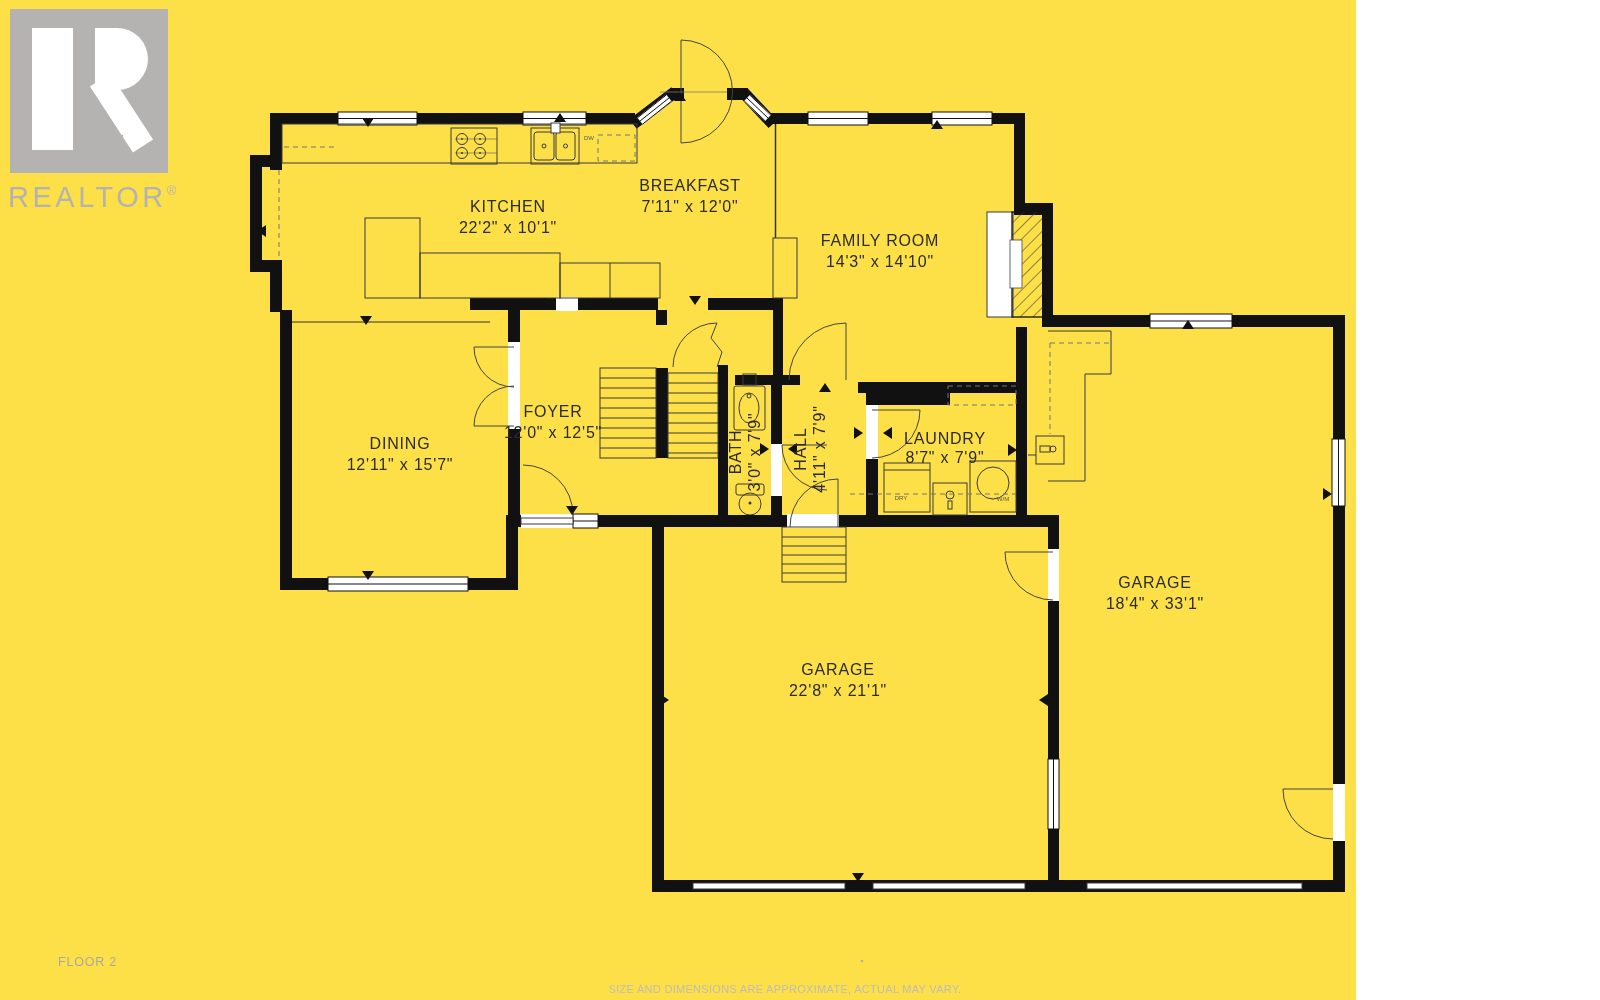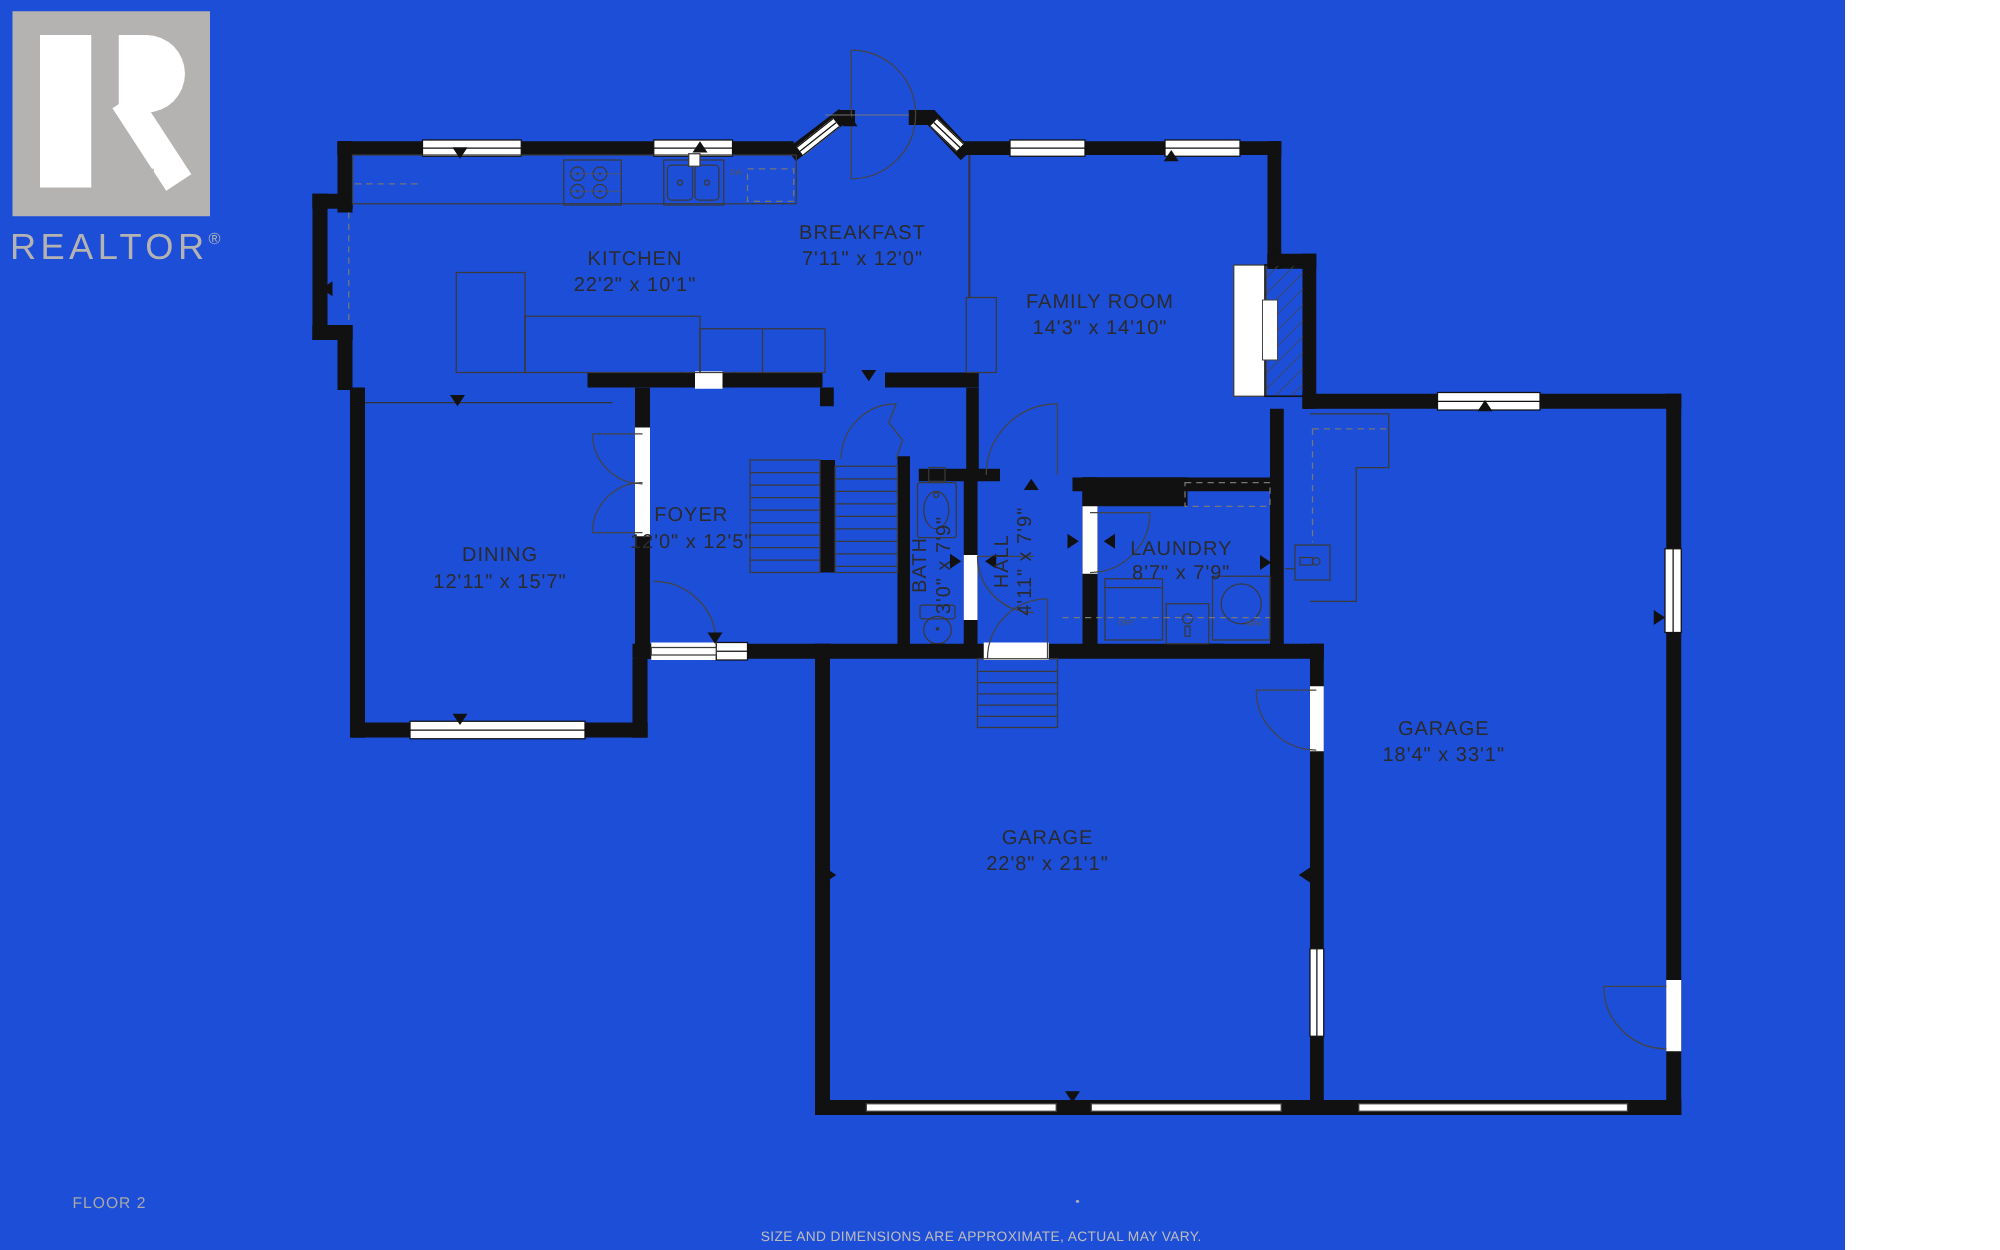--- a/index.html
+++ b/index.html
@@ -1,16 +1,16 @@
 <!DOCTYPE html>
 <html><head>
 <meta charset="utf-8">
 <style>
   html,body{margin:0;padding:0;background:#ffffff;}
-  .stage{position:relative;width:1476px;height:1000px;background:#1d4ed8;overflow:hidden;
+  .stage{position:relative;width:1356px;height:1000px;background:#fde047;overflow:hidden;
          font-family:"Liberation Sans", sans-serif;}
   svg{position:absolute;left:0;top:0;}
   .room-name, .room-dims{font-family:"Liberation Sans", sans-serif;font-size:16px;
          letter-spacing:0.8px;fill:#2b2b2b;text-anchor:middle;}
   .tiny-label{font-family:"Liberation Sans", sans-serif;font-size:6px;fill:#555;text-anchor:middle;letter-spacing:0;}
   .logo-text{font-family:"Liberation Sans", sans-serif;font-size:29px;fill:#b5b3b2;letter-spacing:3.5px;}
   .footer-floor{font-family:"Liberation Sans", sans-serif;font-size:12.5px;fill:#a8a8a8;letter-spacing:0.8px;}
   .footer-disclaimer{font-family:"Liberation Sans", sans-serif;font-size:11px;fill:#bdbcbb;
          text-anchor:middle;letter-spacing:0.3px;}
   .wall{fill:#111;}

